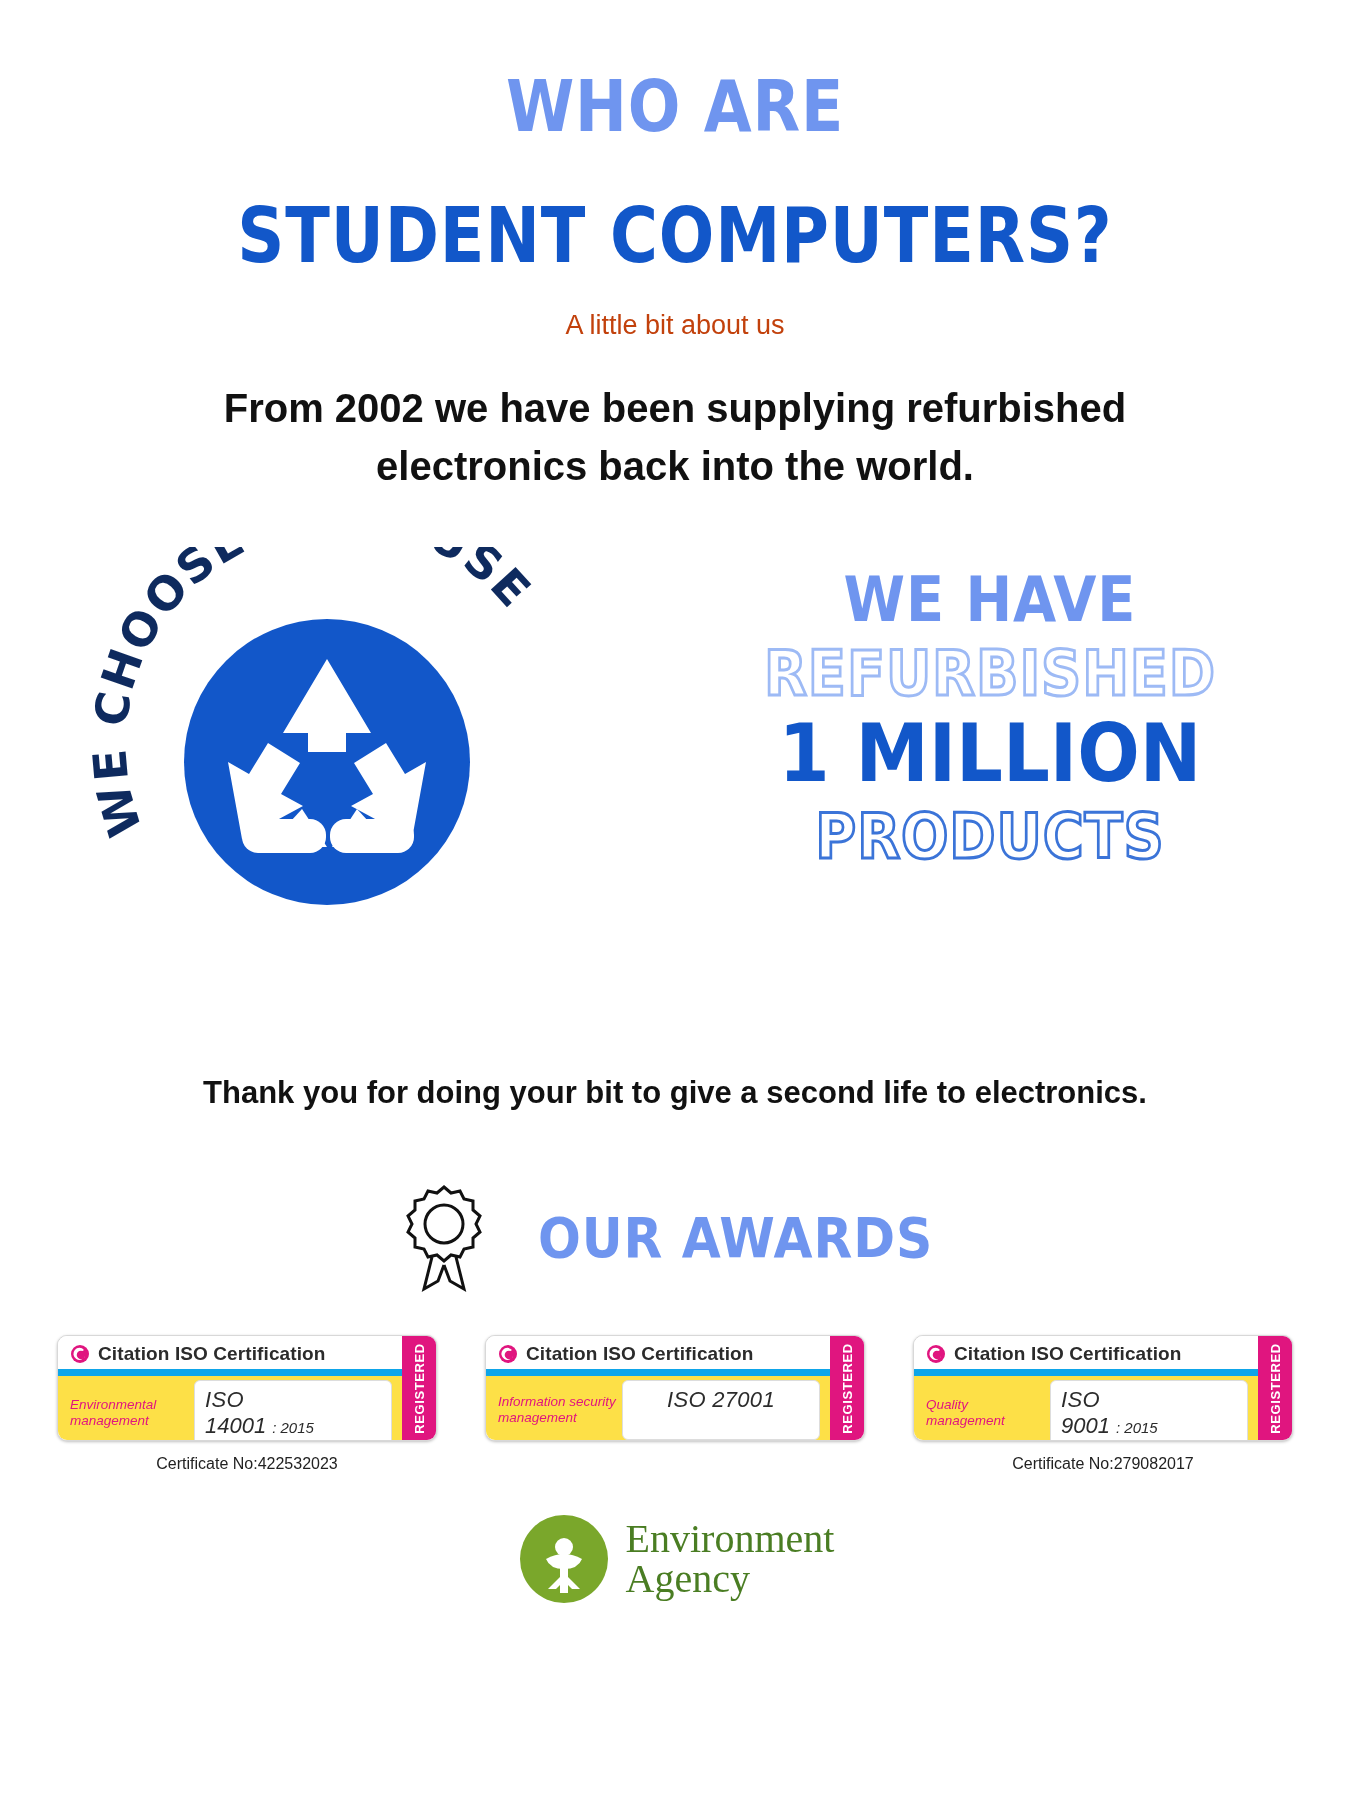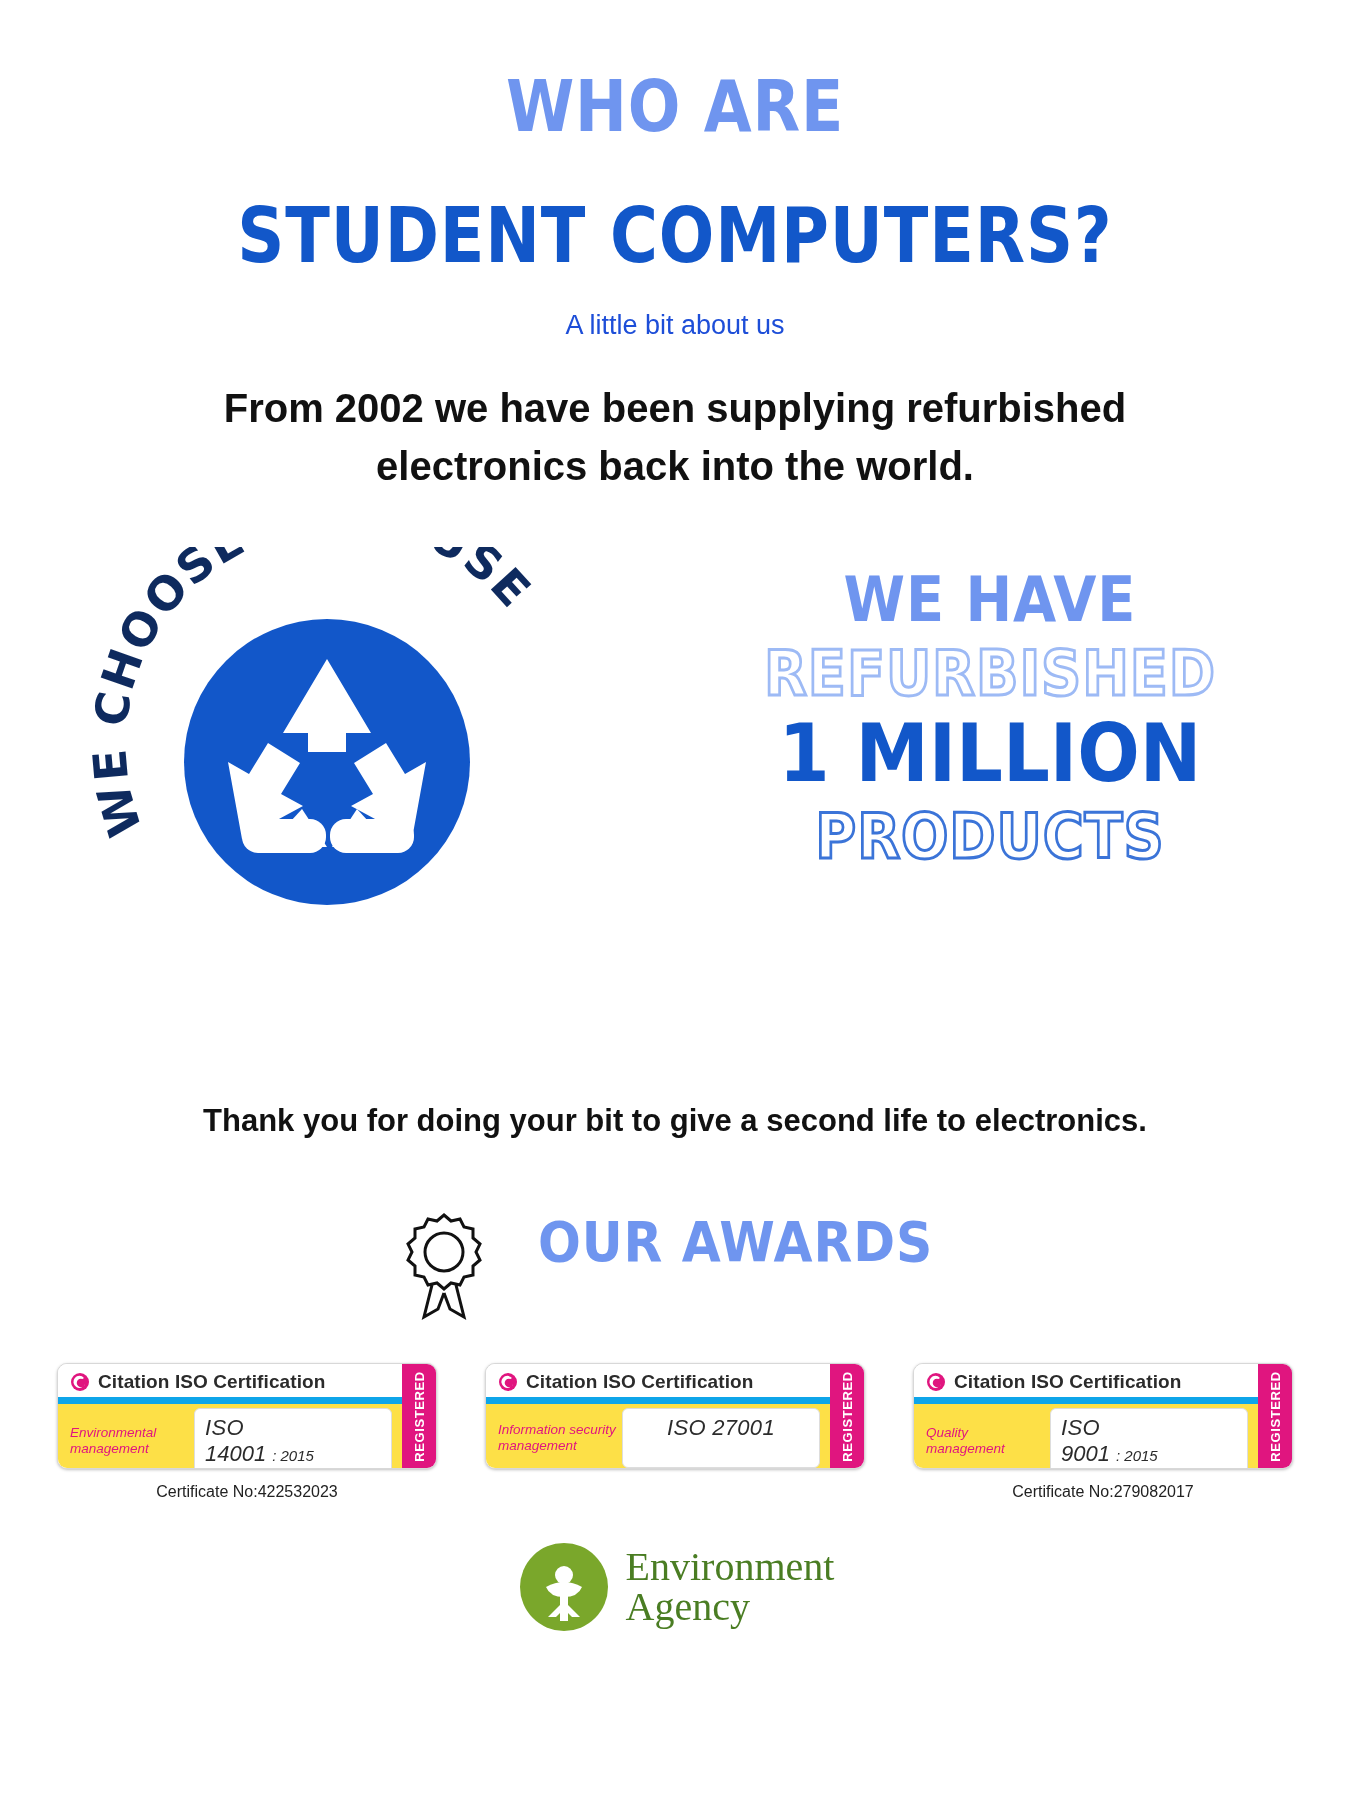--- a/index.html
+++ b/index.html
@@ -43,21 +43,21 @@
     font-weight: bold;
     font-size: 76px;
     letter-spacing: 1px;
     color: #1257c9;
     line-height: 1.0;
     margin: 56px 0 0 0;
     transform: scaleX(0.86);
   }
   .subhead {
     font-size: 27px;
-    color: #1d4ed8;
+    color: #c2410c;
     margin-top: 36px;
     font-weight: normal;
   }
   .intro {
     margin: 38px auto 0 auto;
     width: 1060px;
     text-align: center;
     font-size: 40px;
     font-weight: bold;
     line-height: 1.45;
@@ -130,26 +130,27 @@
     line-height: 1.05;
     margin-top: 10px;
   }
 
   
   .thanks {
     text-align: center;
     font-size: 31px;
     font-weight: bold;
     color: #111111;
-    margin-top: 116px;
+    margin-top: 88px;
   }
 
   
   .awards-head {
     display: flex;
+    align-items: center;
     justify-content: center;
     gap: 22px;
     margin-top: 70px;
   }
   .awards-title {
     font-family: "DejaVu Sans", sans-serif;
     font-weight: bold;
     font-size: 56px;
     color: #6f95ef;
     letter-spacing: 1px;

